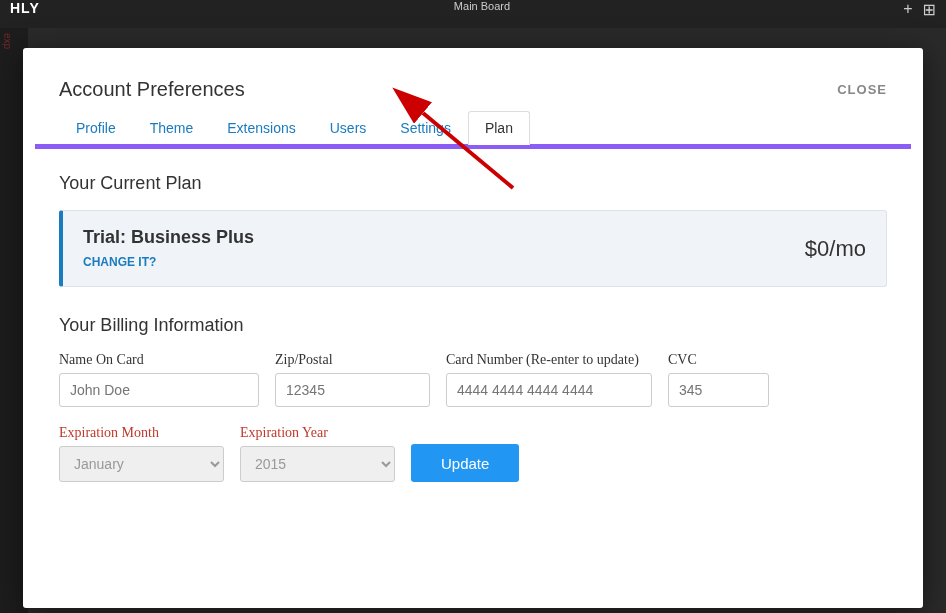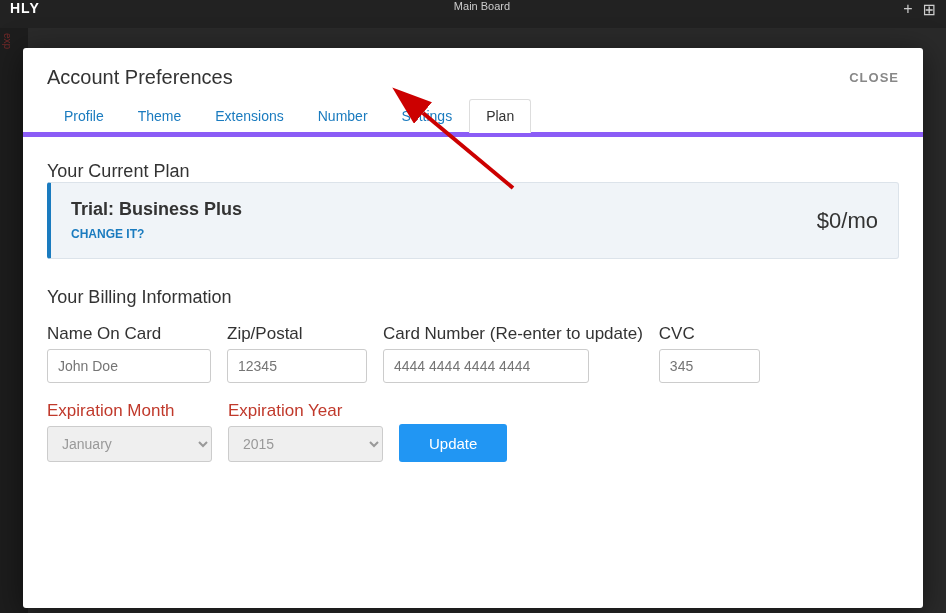--- a/index.html
+++ b/index.html
@@ -76,21 +76,21 @@
     }
 
     
     .modal {
       background: #fff;
       width: 900px;
       min-height: 560px;
       border-radius: 3px;
       box-shadow: 0 5px 30px rgba(0,0,0,0.5);
       position: relative;
-      padding: 0;
+      padding: 12px;
     }
 
     .modal-header {
       display: flex;
       justify-content: space-between;
       align-items: center;
       padding: 18px 24px 10px 24px;
       border-bottom: none;
     }
 
@@ -140,21 +140,21 @@
     
     .modal-body {
       padding: 24px;
     }
 
     
     .section-title {
       font-size: 18px;
       font-weight: normal;
       color: #333;
-      margin-bottom: 0;
+      margin-bottom: 16px;
     }
 
     .plan-box {
       background: #f0f4f8;
       border: 1px solid #dce3ea;
       border-radius: 3px;
       padding: 16px 20px;
       display: flex;
       justify-content: space-between;
       align-items: center;
@@ -199,36 +199,37 @@
       align-items: flex-end;
     }
 
     .form-group {
       display: flex;
       flex-direction: column;
       gap: 5px;
     }
 
     .form-label {
-      font-size: 17px;
+      font-size: 14px;
       color: #c0392b;
+      font-family: Liberation Serif, serif;
     }
     .form-label.black { color: #333; }
 
     .form-input {
       border: 1px solid #ccc;
       border-radius: 3px;
       padding: 8px 10px;
       font-size: 14px;
       color: #999;
       outline: none;
     }
 
-    .input-name { width: 164px; }
-    .input-zip { width: 140px; }
+    .input-name { width: 200px; }
+    .input-zip { width: 155px; }
     .input-card { width: 206px; }
     .input-cvc { width: 101px; }
     .input-month { width: 165px; }
     .input-year { width: 155px; }
 
     select.form-input {
       appearance: auto;
       cursor: pointer;
     }
 
@@ -265,21 +266,21 @@
 
     <div class="modal-header">
       <span class="modal-title">Account Preferences</span>
       <button class="close-btn">CLOSE</button>
     </div>
 
     <div class="tabs">
       <a class="tab">Profile</a>
       <a class="tab">Theme</a>
       <a class="tab">Extensions</a>
-      <a class="tab">Number</a>
+      <a class="tab">Users</a>
       <a class="tab">Settings</a>
       <a class="tab active">Plan</a>
     </div>
 
     <div class="modal-body">
 
       <div class="section-title">Your Current Plan</div>
 
       <div class="plan-box">
         <div>

